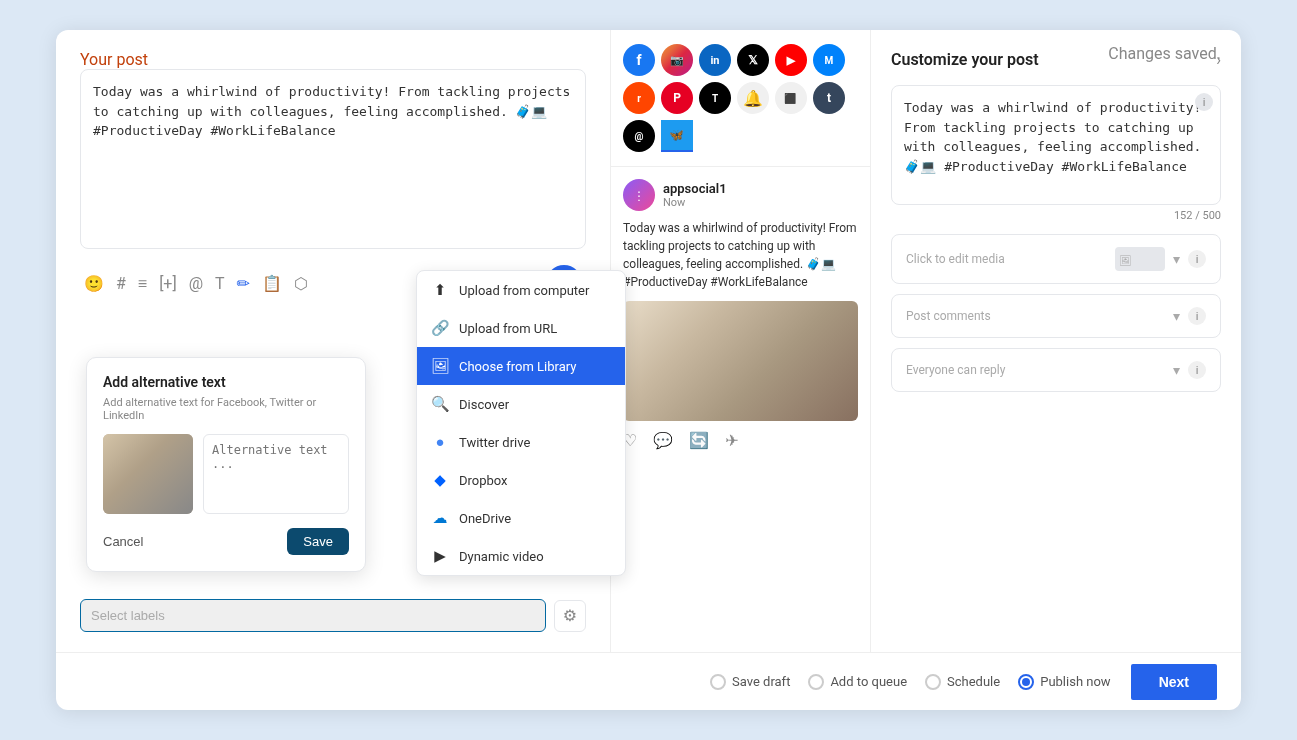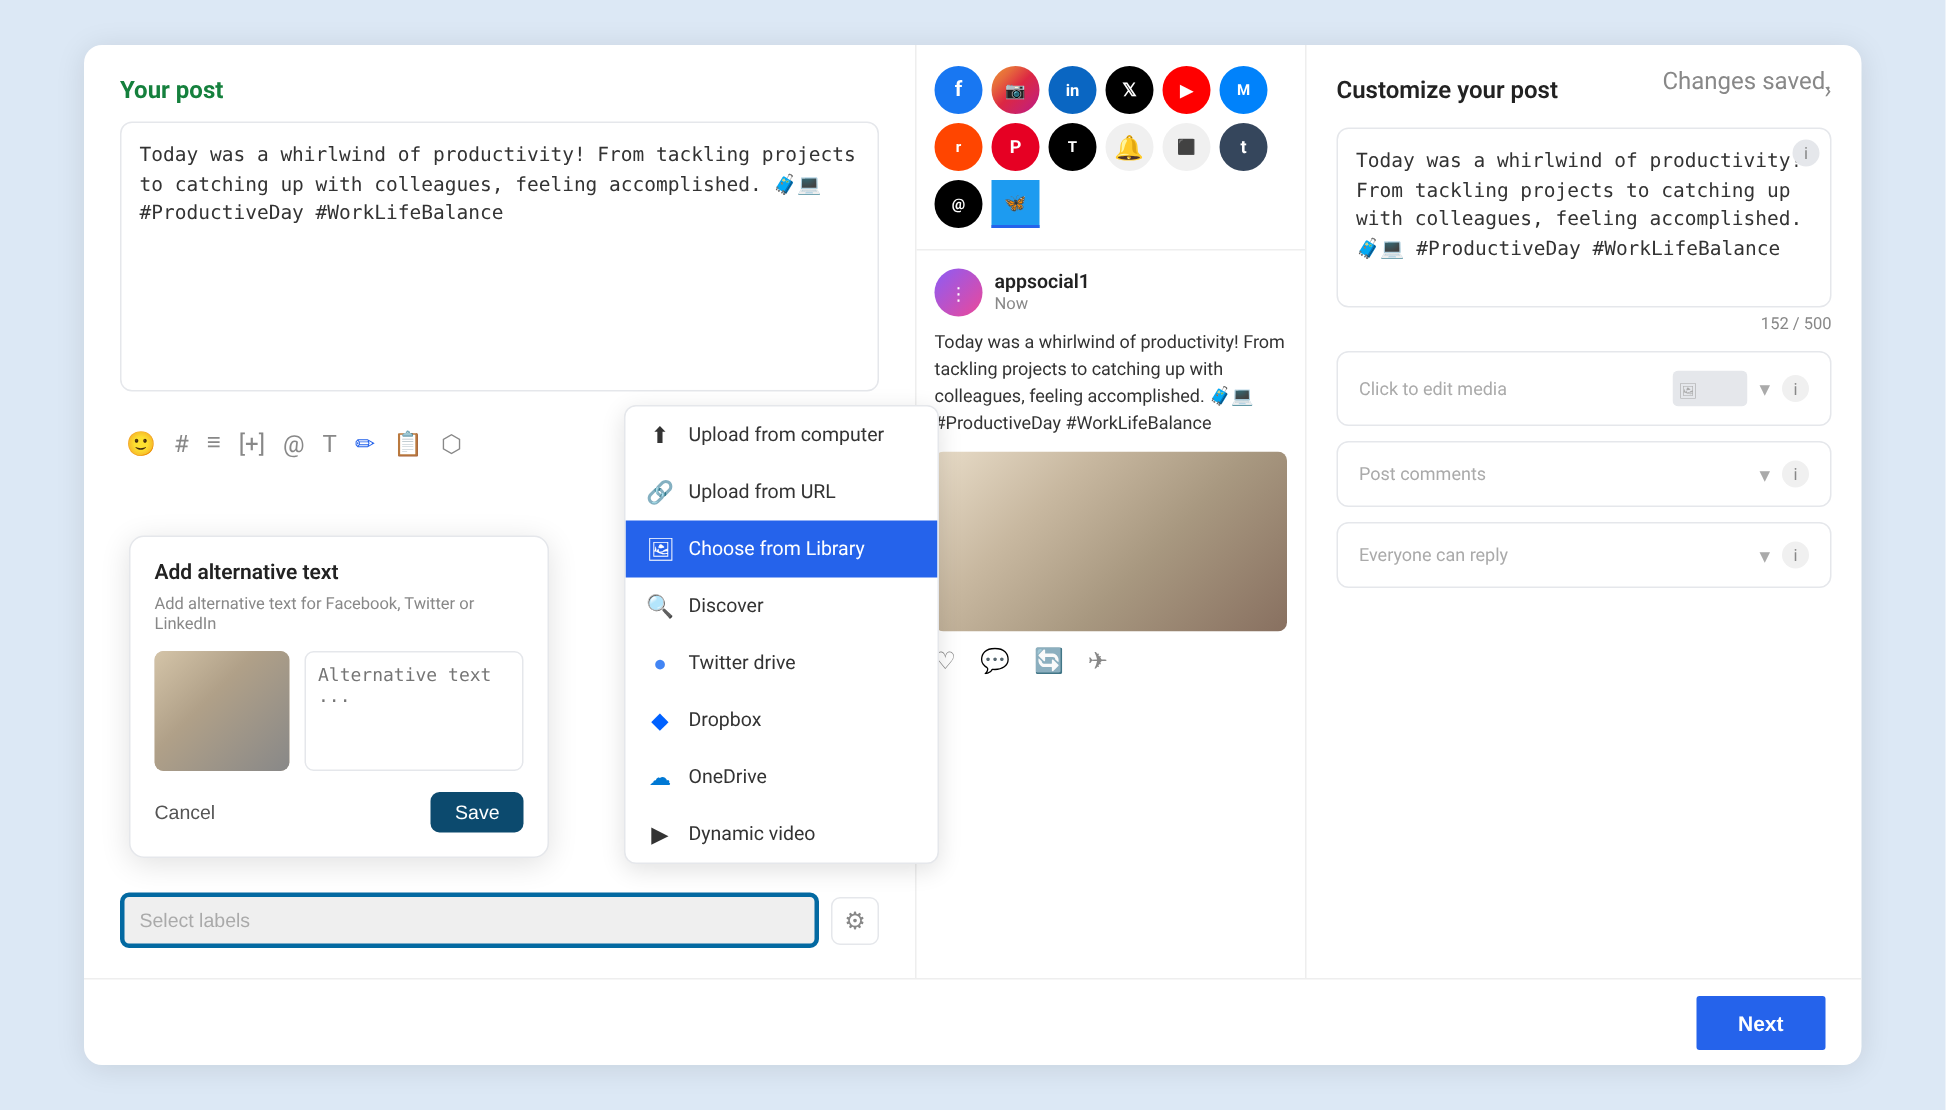--- a/index.html
+++ b/index.html
@@ -39,23 +39,23 @@
     .left-panel {
       width: 555px;
       padding: 20px 24px;
       border-right: 1px solid #eee;
       position: relative;
       display: flex;
       flex-direction: column;
     }
     .post-title {
       font-size: 16px;
-      font-weight: 700;
-      color: #15803d;
-      margin-bottom: 12px;
+      font-weight: 400;
+      color: #c2410c;
+      margin-bottom: 0;
     }
     .post-textarea {
       width: 100%;
       border: 1px solid #e5e7eb;
       border-radius: 8px;
       padding: 12px;
       font-size: 13px;
       color: #333;
       resize: none;
       height: 180px;
@@ -197,21 +197,21 @@
     }
     .select-labels {
       display: flex;
       align-items: center;
       gap: 8px;
       margin-top: auto;
       padding-top: 10px;
     }
     .select-labels select {
       flex: 1;
-      border: 3px solid #0369a1;
+      border: 1px solid #0369a1;
       border-radius: 6px;
       padding: 8px 10px;
       font-size: 13px;
       color: #aaa;
       outline: none;
       appearance: none;
     }
     .gear-btn {
       width: 32px;
       height: 32px;
@@ -627,15 +627,33 @@
         <span class="customize-section-label">Everyone can reply</span>
         <div class="customize-section-right">
           <span>▾</span>
           <div class="info-icon">i</div>
         </div>
       </div>
     </div>
   </div>
 
   <div class="footer">
+    <div class="radio-group">
+      <label class="radio-option">
+        <div class="radio-circle"></div>
+        <span>Save draft</span>
+      </label>
+      <label class="radio-option">
+        <div class="radio-circle"></div>
+        <span>Add to queue</span>
+      </label>
+      <label class="radio-option">
+        <div class="radio-circle"></div>
+        <span>Schedule</span>
+      </label>
+      <label class="radio-option">
+        <div class="radio-circle selected"></div>
+        <span>Publish now</span>
+      </label>
+    </div>
     <button class="btn-next">Next</button>
   </div>
 </div>
 
 </body></html>

